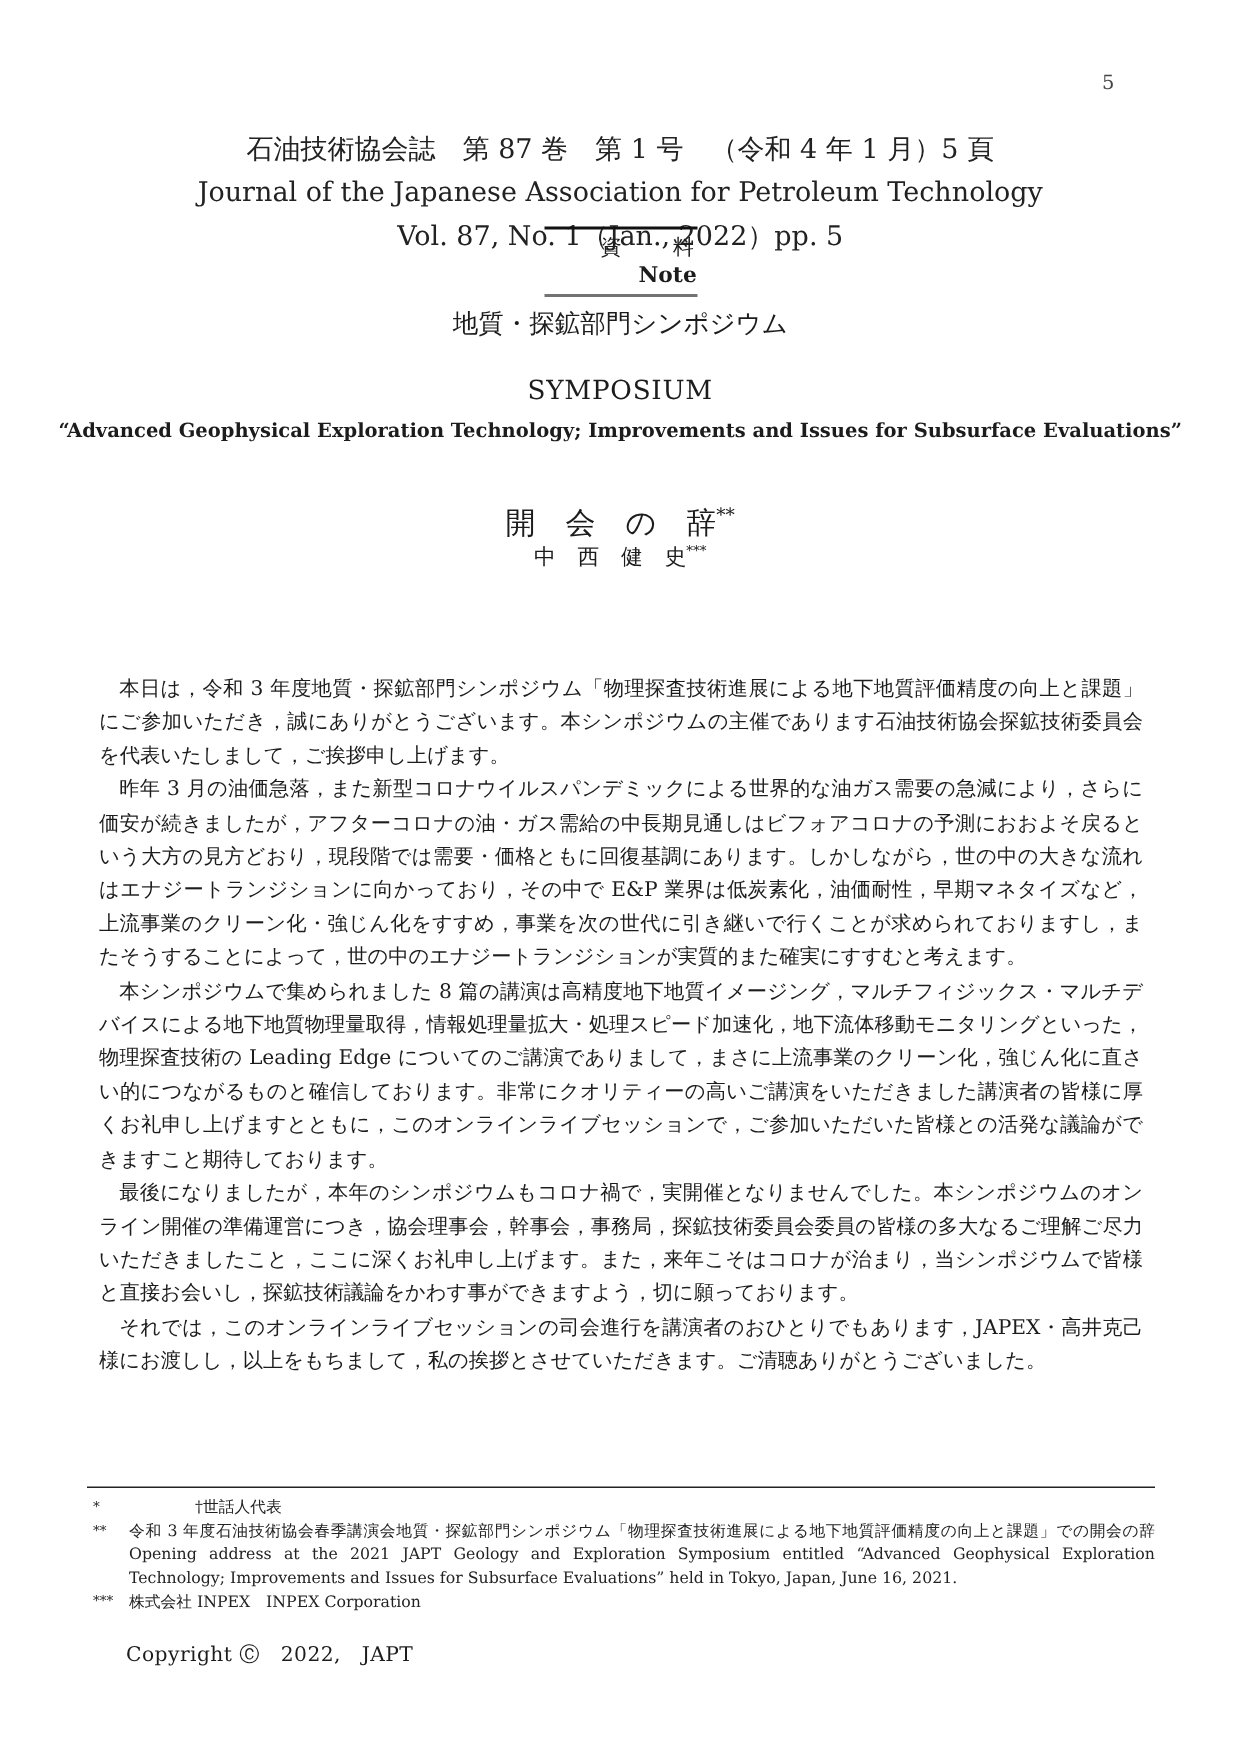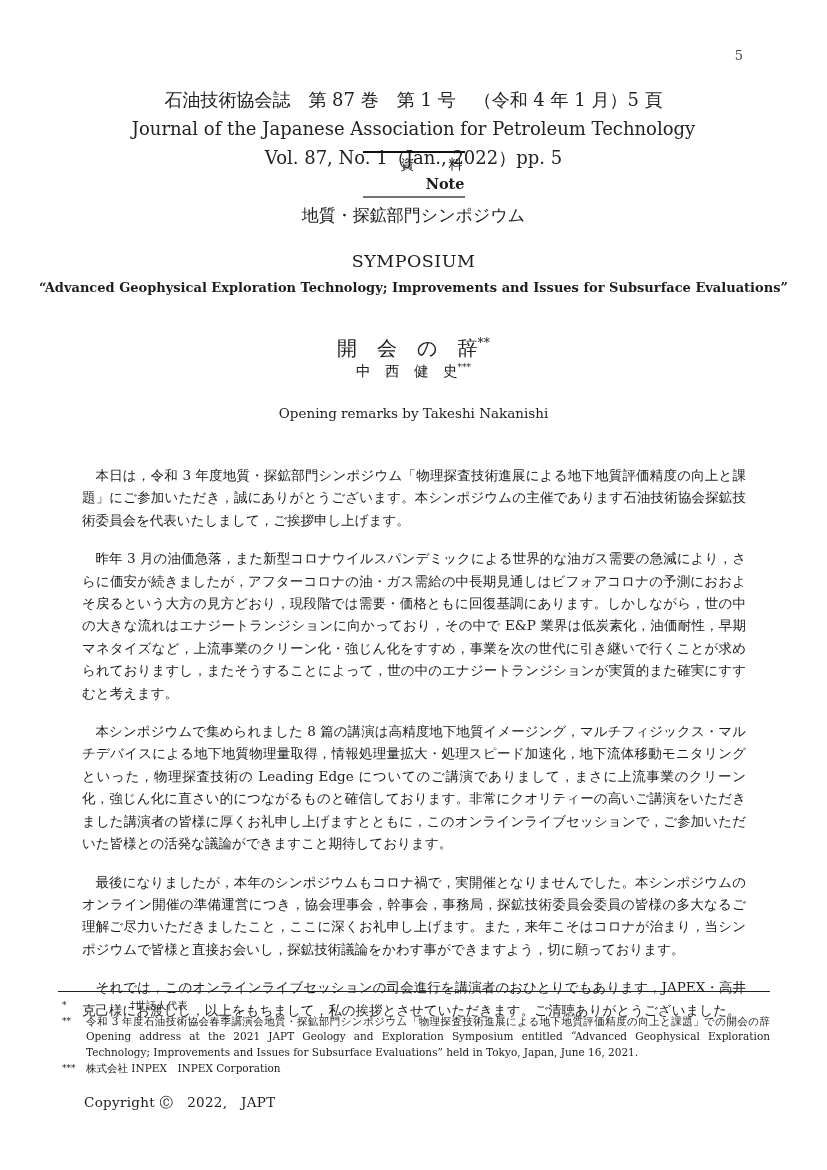--- a/index.html
+++ b/index.html
@@ -60,21 +60,21 @@
   sup.marker { font-size: 0.62em; vertical-align: super; letter-spacing: 0; }
   .body-text {
     position: absolute;
     top: 448px;
     left: 66px;
     width: 696px;
     font-size: 13.5px;
     line-height: 22.4px;
     text-align: justify;
   }
-  .body-text p { text-indent: 1em; margin: 16px; }
+  .body-text p { text-indent: 1em; margin: 0; }
   .footnotes {
     position: absolute;
     top: 991px;
     left: 58px;
     width: 712px;
     border-top: 1px solid #222;
     padding-top: 6px;
     font-size: 10.5px;
     line-height: 1.45;
     color: #222;
@@ -114,21 +114,20 @@
     <div class="note-jp">資　　料</div>
     <div class="note-en">Note</div>
   </div>
 
   <section class="title-block">
     <div class="title-jp-line1">地質・探鉱部門シンポジウム</div>
     <div class="title-symposium">SYMPOSIUM</div>
     <div class="title-subtitle">“Advanced Geophysical Exploration Technology; Improvements and Issues for Subsurface Evaluations”</div>
     <div class="article-title"><span>開　会　の　辞</span><sup class="marker">**</sup></div>
     <div class="author-name"><span>中　西　健　史</span><sup class="marker">***</sup></div>
-    <div class="remarks-en">Opening remarks by Takeshi Nakanishi</div>
   </section>
 
   <main class="body-text">
     <p>本日は，令和 3 年度地質・探鉱部門シンポジウム「物理探査技術進展による地下地質評価精度の向上と課題」にご参加いただき，誠にありがとうございます。本シンポジウムの主催であります石油技術協会探鉱技術委員会を代表いたしまして，ご挨拶申し上げます。</p>
     <p>昨年 3 月の油価急落，また新型コロナウイルスパンデミックによる世界的な油ガス需要の急減により，さらに価安が続きましたが，アフターコロナの油・ガス需給の中長期見通しはビフォアコロナの予測におおよそ戻るという大方の見方どおり，現段階では需要・価格ともに回復基調にあります。しかしながら，世の中の大きな流れはエナジートランジションに向かっており，その中で E&amp;P 業界は低炭素化，油価耐性，早期マネタイズなど，上流事業のクリーン化・強じん化をすすめ，事業を次の世代に引き継いで行くことが求められておりますし，またそうすることによって，世の中のエナジートランジションが実質的また確実にすすむと考えます。</p>
     <p>本シンポジウムで集められました 8 篇の講演は高精度地下地質イメージング，マルチフィジックス・マルチデバイスによる地下地質物理量取得，情報処理量拡大・処理スピード加速化，地下流体移動モニタリングといった，物理探査技術の Leading Edge についてのご講演でありまして，まさに上流事業のクリーン化，強じん化に直さい的につながるものと確信しております。非常にクオリティーの高いご講演をいただきました講演者の皆様に厚くお礼申し上げますとともに，このオンラインライブセッションで，ご参加いただいた皆様との活発な議論ができますこと期待しております。</p>
     <p>最後になりましたが，本年のシンポジウムもコロナ禍で，実開催となりませんでした。本シンポジウムのオンライン開催の準備運営につき，協会理事会，幹事会，事務局，探鉱技術委員会委員の皆様の多大なるご理解ご尽力いただきましたこと，ここに深くお礼申し上げます。また，来年こそはコロナが治まり，当シンポジウムで皆様と直接お会いし，探鉱技術議論をかわす事ができますよう，切に願っております。</p>
     <p>それでは，このオンラインライブセッションの司会進行を講演者のおひとりでもあります，JAPEX・高井克己様にお渡しし，以上をもちまして，私の挨拶とさせていただきます。ご清聴ありがとうございました。</p>
   </main>
 

